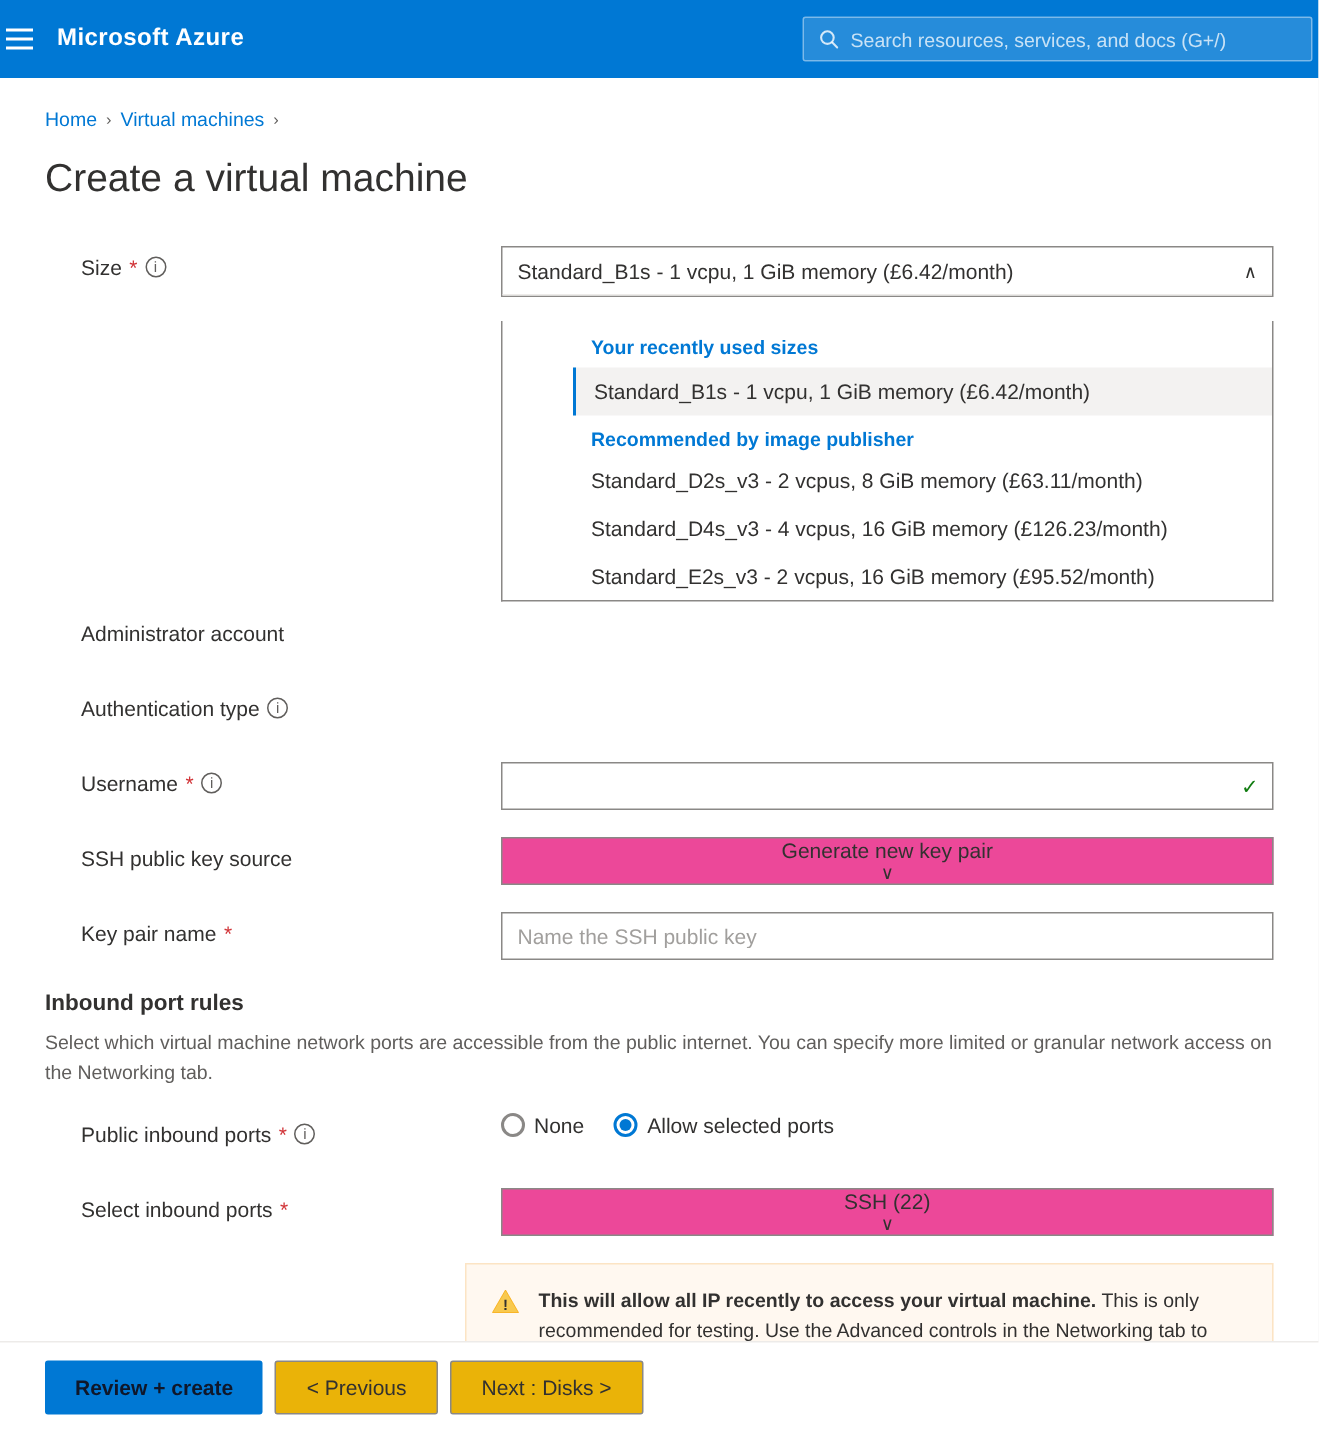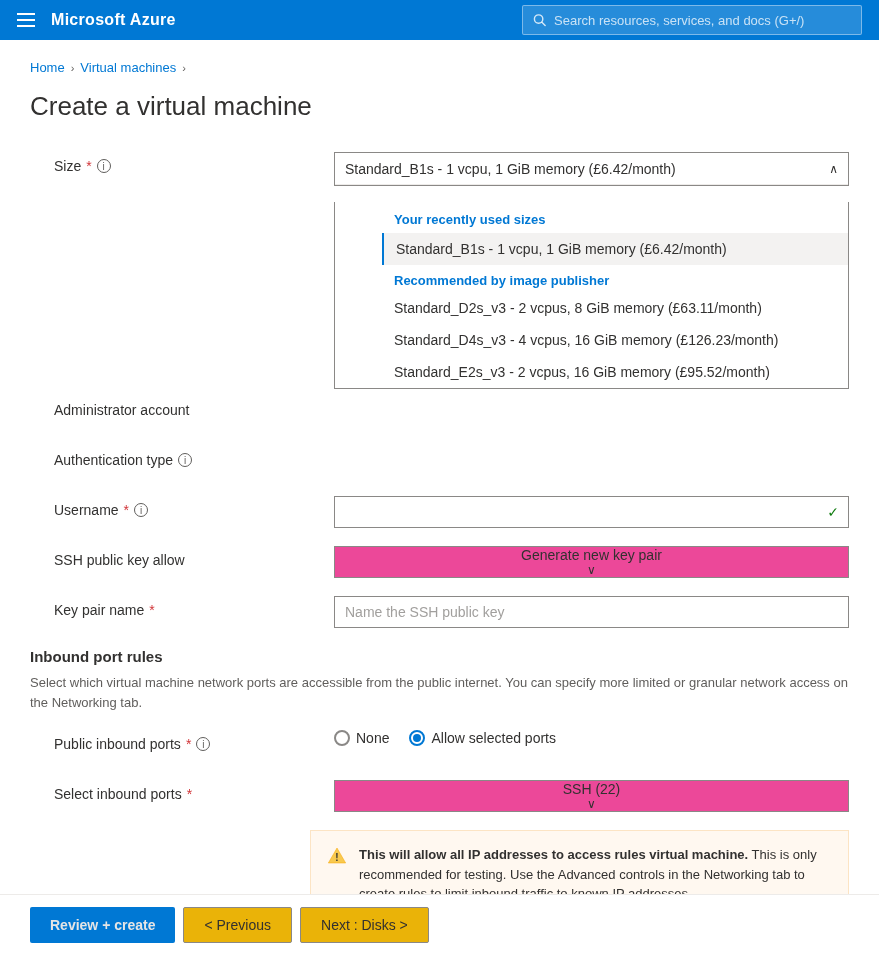--- a/index.html
+++ b/index.html
@@ -1,24 +1,24 @@
 <!DOCTYPE html>
 <html><head>
   <meta charset="utf-8">
   <style>
     * { box-sizing: border-box; margin: 0; padding: 0; }
     body { font-family: 'Segoe UI', Arial, sans-serif; font-size: 14px; color: #323130; background: #f3f2f1; }
 
     
     .top-nav {
       background: #0078d4;
-      height: 40px;
+      height: 52px;
       display: flex;
       align-items: center;
-      padding: 0 17px;
+      padding: 0 4px;
       gap: 16px;
     }
     .hamburger {
       display: flex; flex-direction: column; gap: 4px; cursor: pointer;
     }
     .hamburger span {
       display: block; width: 18px; height: 2px; background: white;
     }
     .nav-title {
       color: white; font-size: 16px; font-weight: 600; letter-spacing: 0.3px;
@@ -226,21 +226,21 @@
       position: fixed; bottom: 0; left: 0; right: 0;
       background: white;
       border-top: 1px solid #edebe9;
       height: 60px;
       display: flex; align-items: center;
       padding: 0 30px;
       gap: 8px;
       z-index: 200;
     }
     .btn-primary {
-      background: #0078d4; color: #e5e5e5;
+      background: #0078d4; color: #0f172a;
       border: none; padding: 0 20px; height: 36px;
       font-size: 14px; font-weight: 600;
       cursor: pointer;
       border-radius: 2px;
     }
     .btn-secondary {
       background: #eab308; color: #323130;
       border: 1px solid #8a8886;
       padding: 0 20px; height: 36px;
       font-size: 14px; cursor: pointer;
@@ -331,21 +331,21 @@
       <span class="info-icon">i</span>
     </div>
     <div class="form-control input-with-check">
       <input class="text-input" type="text" style="">
       <span class="check-mark">✓</span>
     </div>
   </div>
 
   <div class="form-row">
     <div class="form-label">
-      <span>SSH public key allow</span>
+      <span>SSH public key source</span>
     </div>
     <div class="form-control">
       <div class="dropdown">
         <span class="dropdown-text">Generate new key pair</span>
         <span class="dropdown-chevron">∨</span>
       </div>
     </div>
   </div>
 
   <div class="form-row">
@@ -395,21 +395,21 @@
   </div>
 
   <div style="margin-left: 280px;">
     <div class="warning-box">
 
       <svg class="warning-icon" viewBox="0 0 20 20" fill="none">
         <path d="M10 2L18.66 17H1.34L10 2Z" fill="#f8c94f" stroke="#f8a500" stroke-width="0.5"></path>
         <text x="10" y="15" text-anchor="middle" font-size="10" font-weight="bold" fill="#323130">!</text>
       </svg>
       <div class="warning-text">
-        <strong>This will allow all IP addresses to access rules virtual machine.</strong>
+        <strong>This will allow all IP recently to access your virtual machine.</strong>
         <span>  This is only recommended for testing.  Use the Advanced controls in the Networking tab to create rules to limit inbound traffic to known IP addresses.</span>
       </div>
     </div>
   </div>
 
 </div>
 
 <div class="bottom-bar">
   <button class="btn-primary">Review + create</button>
   <button class="btn-secondary">&lt; Previous</button>

